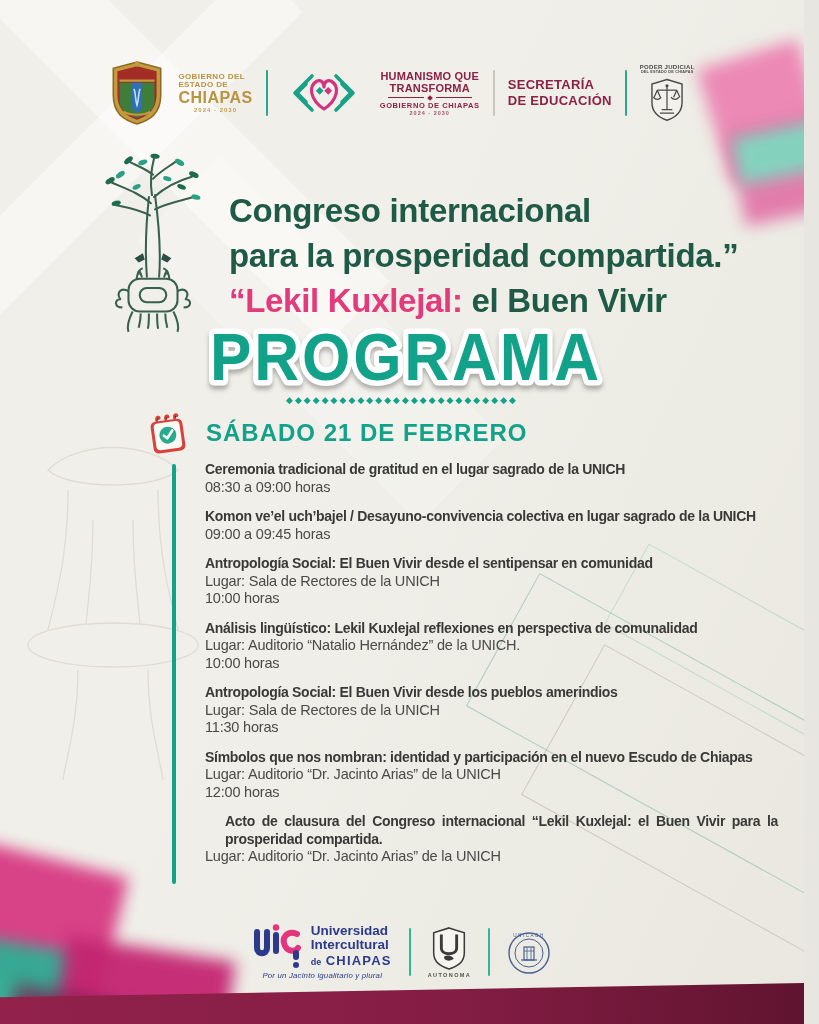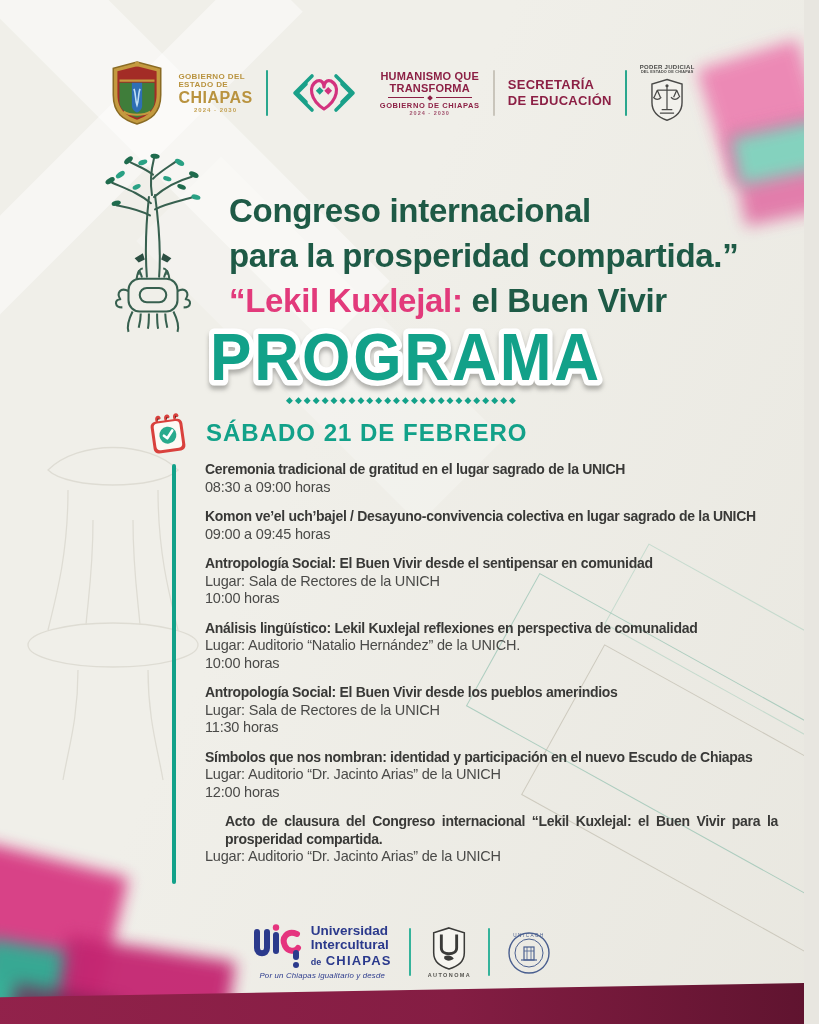--- a/index.html
+++ b/index.html
@@ -299,21 +299,21 @@
           <path d="M44 10 C34 6 28 14 32 22 C35 28 42 28 45 24" fill="none" stroke="#e5347e" stroke-width="6" stroke-linecap="round"></path>
           <rect x="40" y="26" width="6" height="10" rx="3" fill="#2b3a8c"></rect>
           <circle cx="43" cy="41" r="3" fill="#2b3a8c"></circle>
         </svg>
         <div class="uich-text">
           <div class="u1">Universidad</div>
           <div class="u1">Intercultural</div>
           <div class="u3"><span class="de">de</span> <span class="ch">CHIAPAS</span></div>
         </div>
       </div>
-      <div class="uich-tag">Por un Chiapas igualitario y desde</div>
+      <div class="uich-tag">Por un Jacinto igualitario y plural</div>
     </div>
     <div class="fdiv"></div>
     <div class="unach">
       <svg width="40" height="44" viewBox="0 0 40 46">
         <path d="M20 2 L36 7 V28 C36 38 29 42 20 45 C11 42 4 38 4 28 V7 Z" fill="#f6f5f0" stroke="#3b3b39" stroke-width="1.6"></path>
         <path d="M12 9 V23 C12 31 28 31 28 23 V9" fill="none" stroke="#3b3b39" stroke-width="3"></path>
         <path d="M15 32 C18 30 23 31 25 34 C22 37 17 37 15 34 Z" fill="#3b3b39"></path>
       </svg>
       <div class="lbl">AUTONOMA</div>
     </div>

